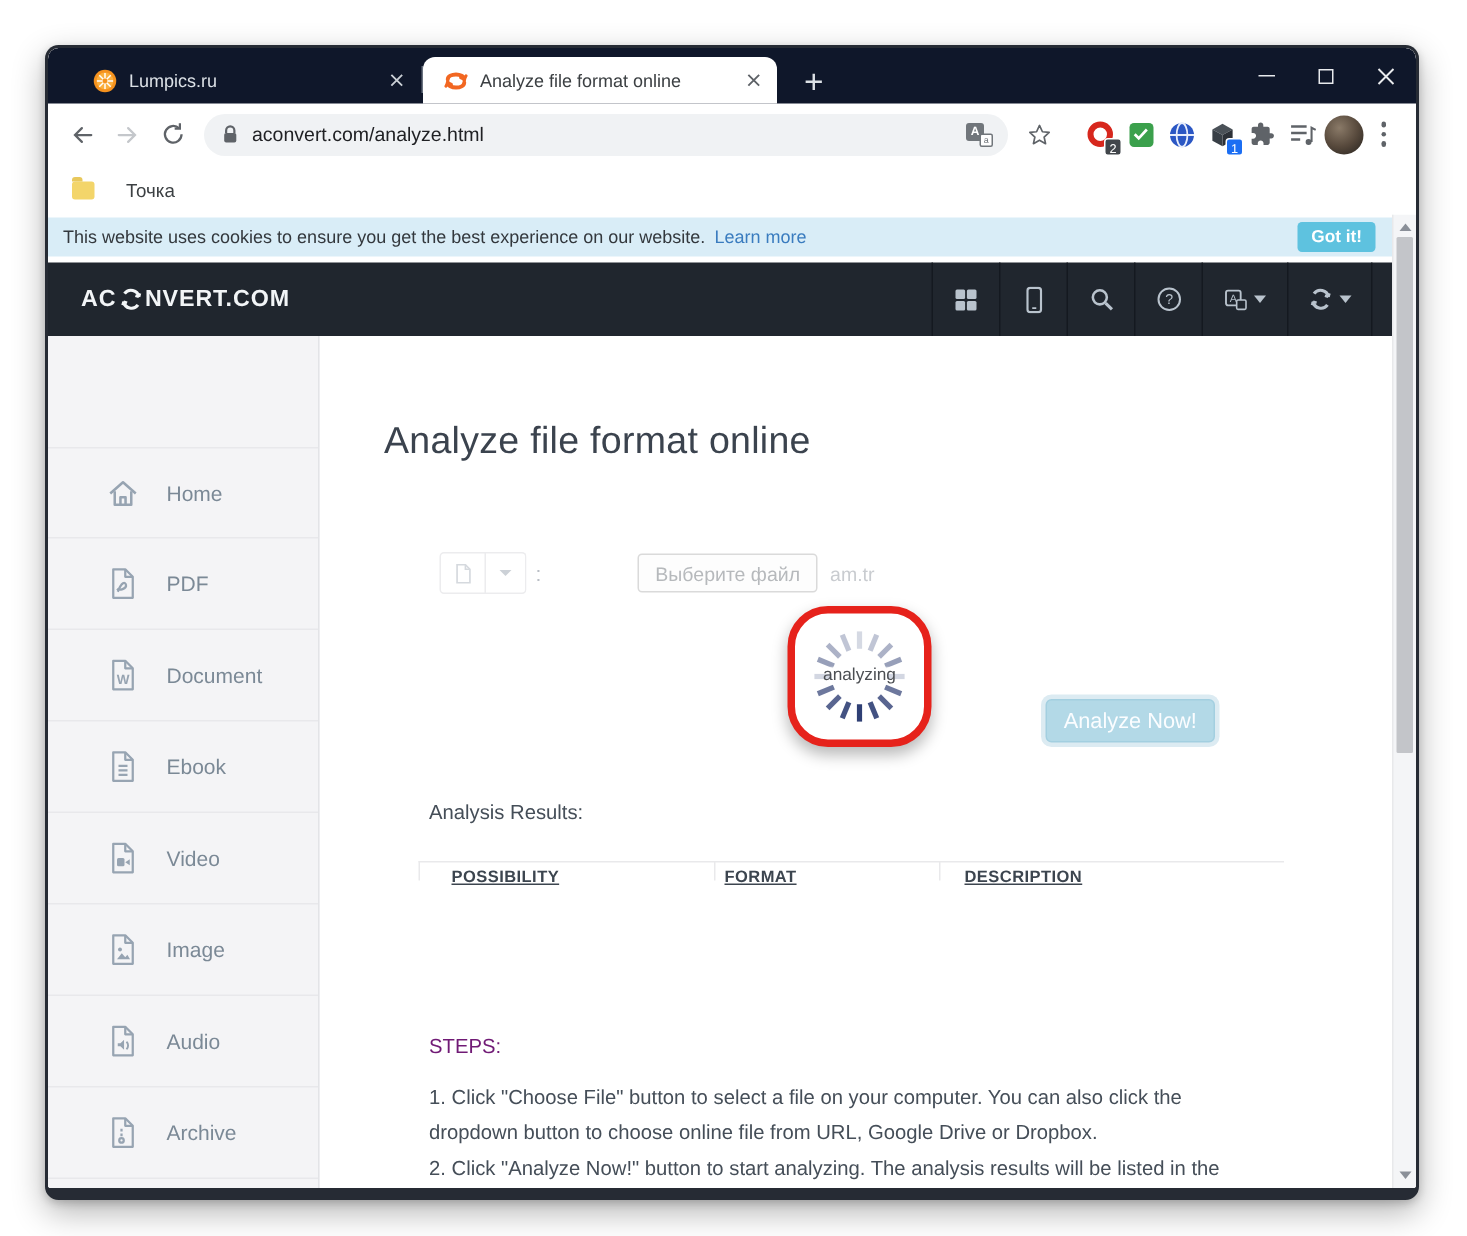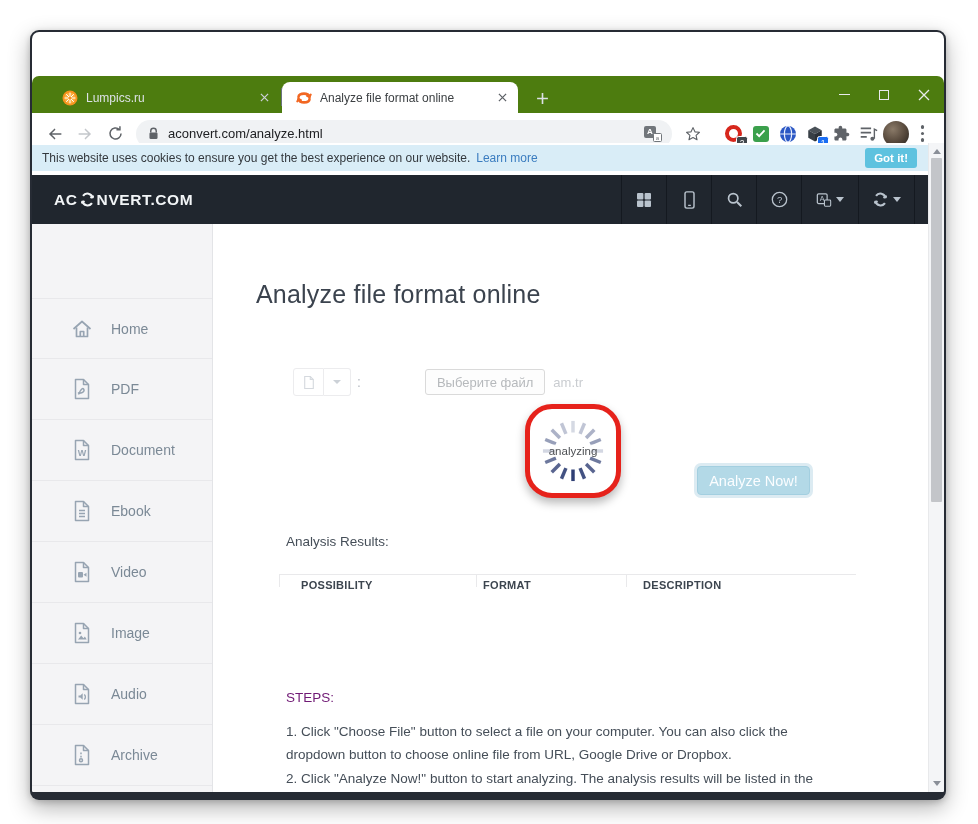--- a/index.html
+++ b/index.html
@@ -3,21 +3,21 @@
 <meta charset="utf-8">
 <style>
   html,body{margin:0;padding:0;width:978px;height:824px;background:#ffffff;overflow:hidden;
     font-family:"Liberation Sans",sans-serif;-webkit-font-smoothing:antialiased;}
   *{box-sizing:border-box;}
   .window{position:absolute;left:30px;top:30px;width:916px;height:770px;background:#262b34;
     border-radius:9px;padding:2px 2px 8px 2px;box-shadow:0 8px 22px rgba(0,0,0,.30),0 2px 6px rgba(0,0,0,.18);}
   .win-inner{width:912px;height:760px;background:#fff;border-radius:7px 7px 2px 2px;overflow:hidden;position:relative;}
 
   
-  .titlebar{position:relative;height:37px;background:#4d7c0f;border-radius:7px 7px 0 0;margin-top:44px;}
+  .titlebar{position:relative;height:37px;background:#0f172a;border-radius:7px 7px 0 0;}
   .tab{position:absolute;top:6px;height:31px;display:flex;align-items:center;font-size:12px;}
   .tab-inactive{left:16px;width:232px;color:#dce1e6;padding:0 8px 0 14px;}
   .tab-active{left:250px;width:236px;background:#ffffff;color:#3c4043;border-radius:8px 8px 0 0;padding:0 8px 0 14px;}
   .tab .favicon{width:16px;height:16px;margin-right:8px;flex:0 0 auto;}
   .tab .tab-title{flex:1;white-space:nowrap;overflow:hidden;}
   .tab-close{width:16px;height:16px;display:flex;align-items:center;justify-content:center;border-radius:8px;}
   .tab-sep{position:absolute;left:249px;top:12px;width:1px;height:18px;background:#6a7280;}
   .newtab{position:absolute;left:498px;top:10px;width:24px;height:24px;display:flex;align-items:center;justify-content:center;}
   .win-controls{position:absolute;right:0;top:0;height:37px;display:flex;align-items:center;}
   .win-btn{width:40px;height:37px;display:flex;align-items:center;justify-content:center;}
@@ -85,21 +85,21 @@
     background:#fff;box-shadow:0 5px 10px rgba(0,0,0,.28);display:flex;align-items:center;justify-content:center;}
   .spin-wrap{position:relative;width:74px;height:74px;}
   .spin-text{position:absolute;left:0;right:0;top:50%;transform:translateY(-54%);text-align:center;
     font-size:11.5px;color:#4c4f53;background:rgba(255,255,255,.65);}
   .analyze-btn{position:absolute;left:483px;top:242px;width:113px;height:29px;background:#b3d9e7;border:1px solid #a3cfe0;
     border-radius:4px;box-shadow:0 0 0 3px #dcebf2;color:#fbfdff;font-size:14.5px;display:flex;align-items:center;justify-content:center;}
 
   .results-label{position:absolute;left:72px;top:310px;font-size:13.5px;color:#454e58;}
   .tbl-topline{position:absolute;left:65px;top:350px;width:577px;height:1px;background:#e9e9eb;}
   .tbl-tick{position:absolute;top:350px;width:1px;height:13px;background:#e9e9eb;}
-  .tbl-head{position:absolute;top:355px;font-size:11px;font-weight:bold;color:#3c454f;letter-spacing:.3px;}
+  .tbl-head{position:absolute;top:355px;font-size:11px;font-weight:bold;color:#3c454f;letter-spacing:.3px;text-decoration:underline;}
 
   .steps-label{position:absolute;left:72px;top:466px;font-size:13.5px;color:#701a75;}
   .step{position:absolute;left:72px;width:517px;font-size:13.5px;line-height:23px;color:#454e58;}
   .step1{top:496px;}
   .step2{top:543px;width:660px;}
 
   
   .scrollbar{position:absolute;right:0;top:0;width:16px;height:649px;background:#f4f5f7;border-left:1px solid #e8e9eb;}
   .sb-arrow{position:absolute;left:4px;width:0;height:0;border-left:4px solid transparent;border-right:4px solid transparent;}
   .sb-up{top:6px;border-bottom:5px solid #8a8f98;}

